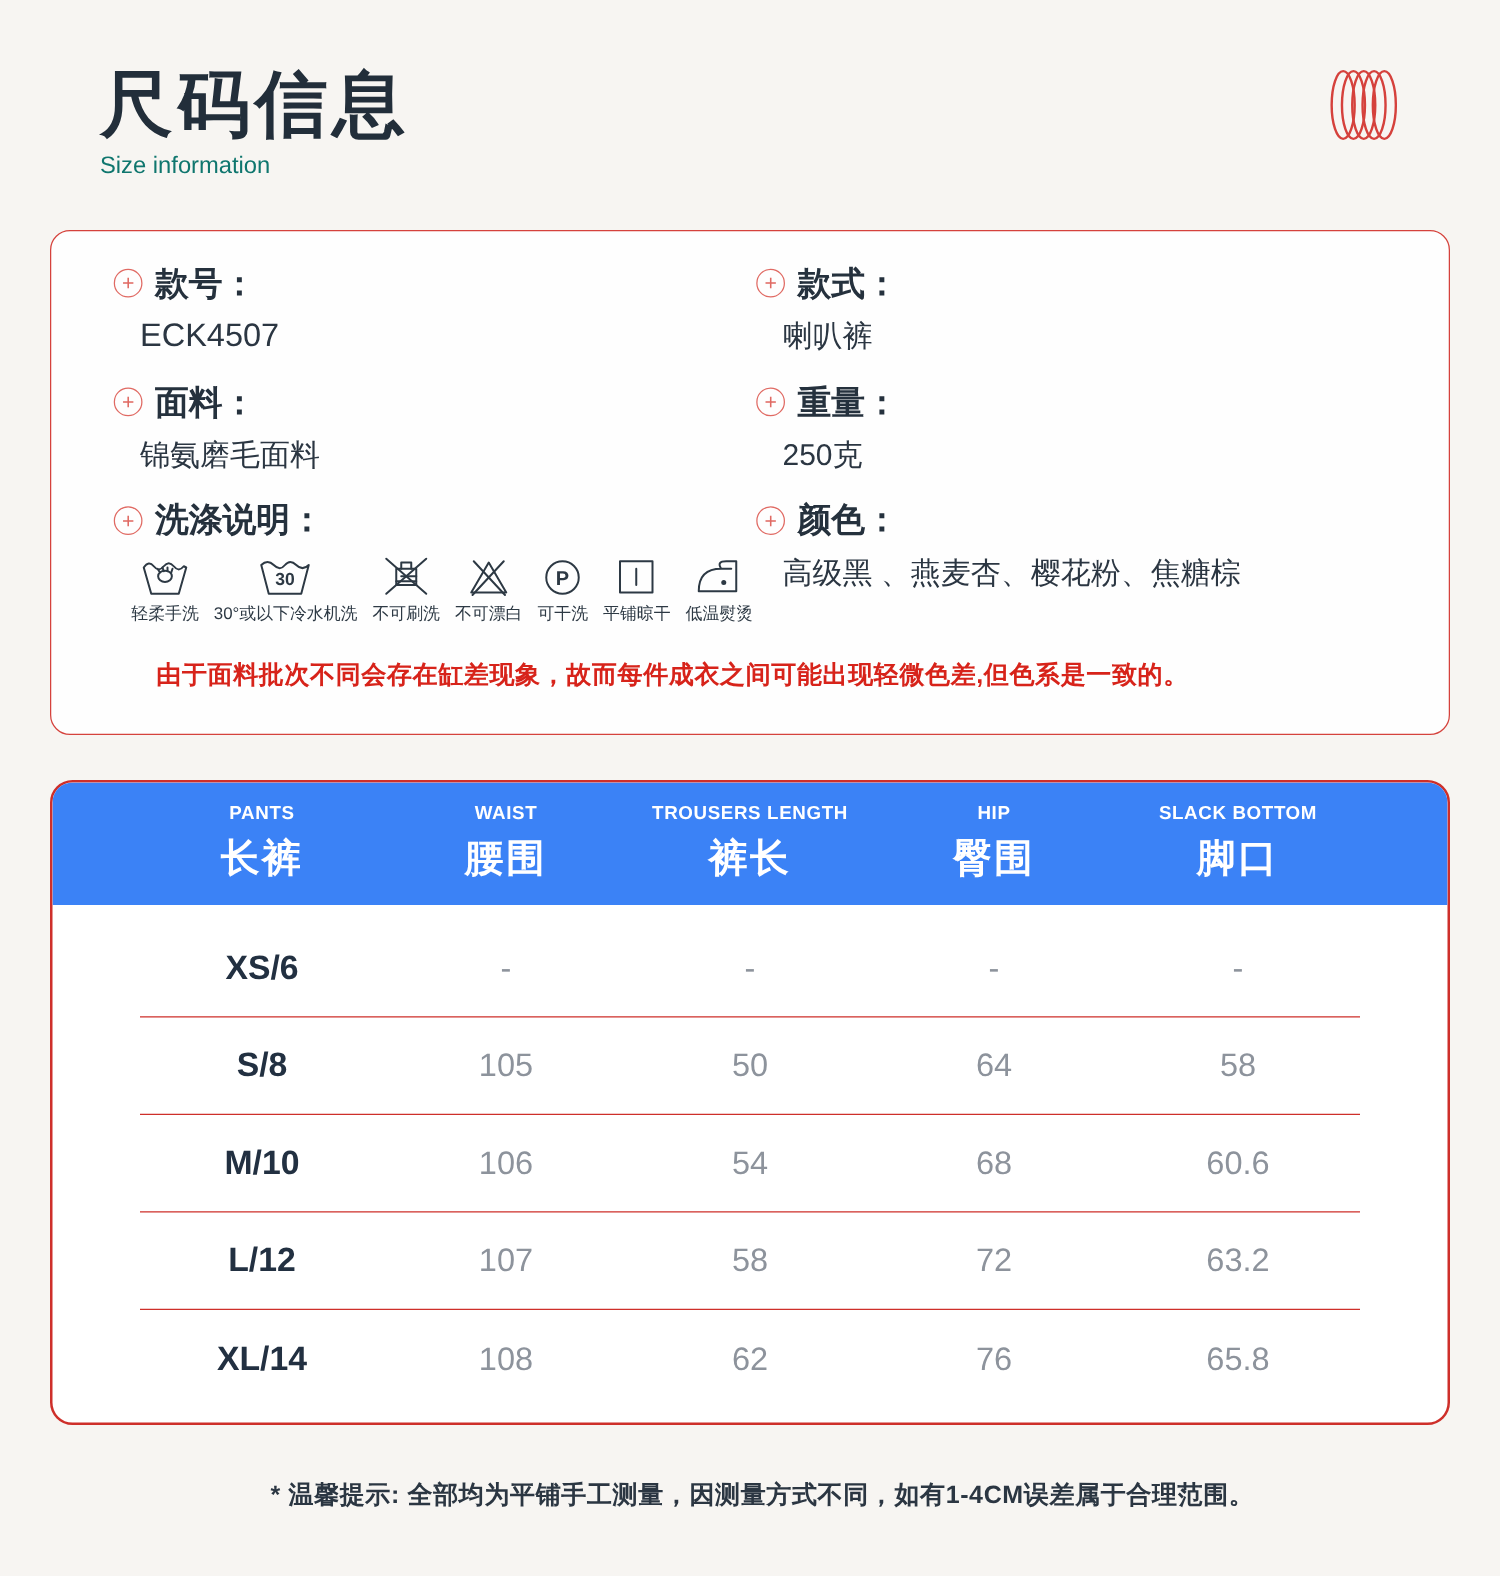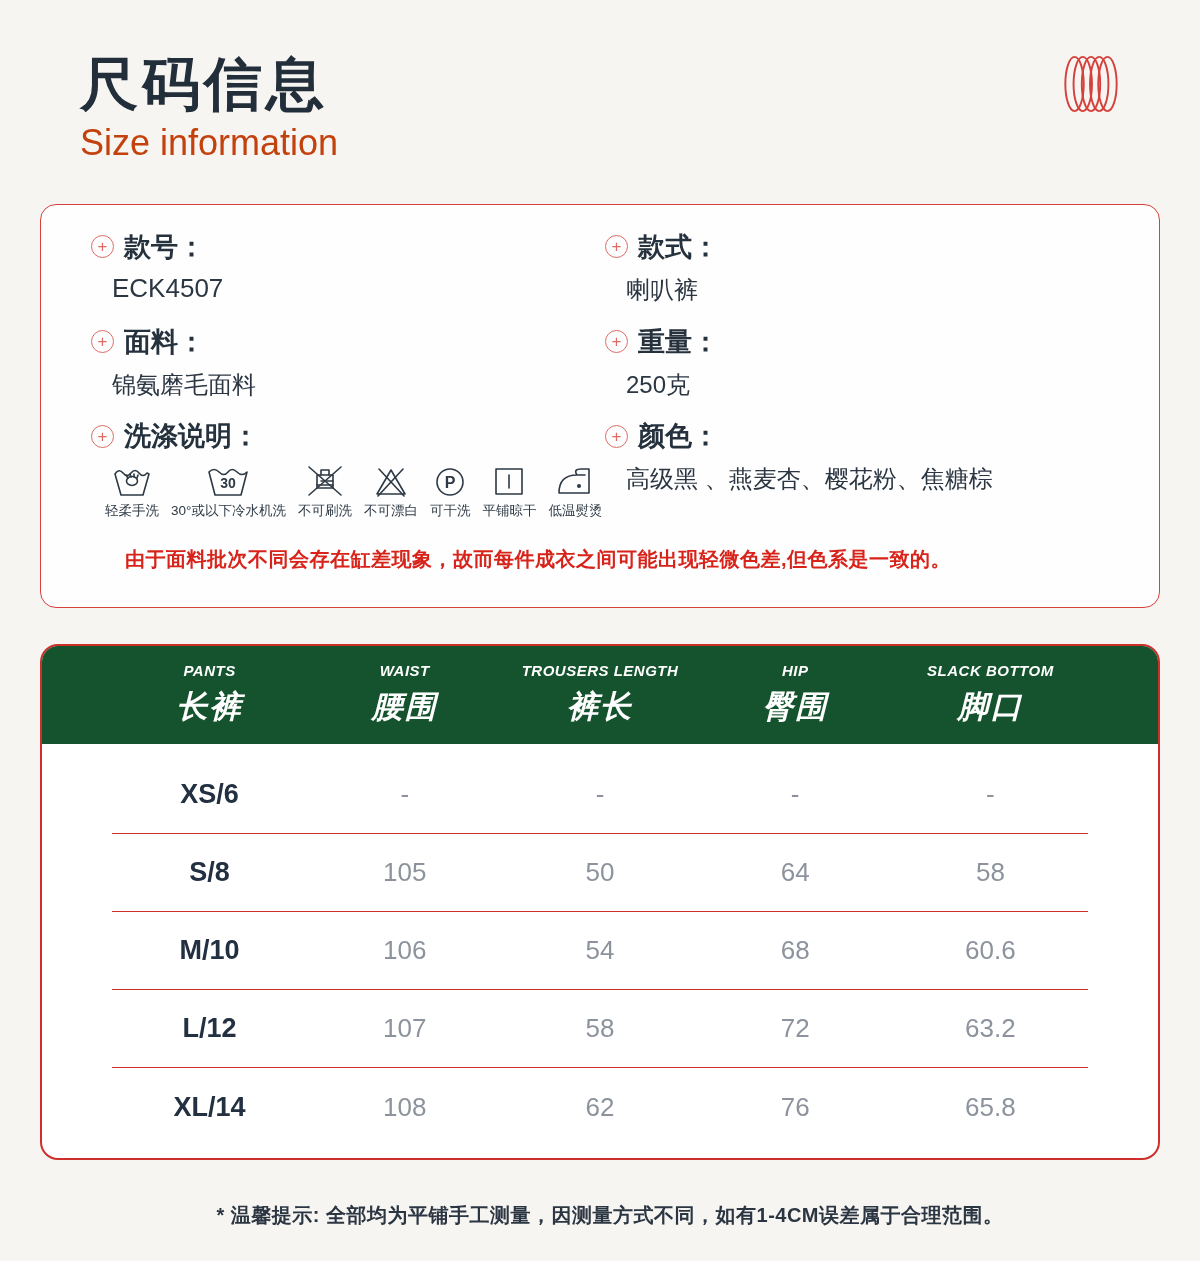--- a/index.html
+++ b/index.html
@@ -11,21 +11,21 @@
     overflow: hidden;
   }
   .page { position: relative; width: 1200px; height: 1261px; }
 
   
   .hdr { position: relative; padding: 52px 80px 0 80px; }
   .hdr-title {
     font-size: 58px; font-weight: 900; color: #222e3a;
     letter-spacing: 4px; line-height: 1.1;
   }
-  .hdr-sub { font-size: 36px; color: #c2410c; margin-top: 6px; font-weight: 400; }
+  .hdr-sub { font-size: 19px; color: #0f766e; margin-top: 6px; font-weight: 400; }
   .spring { position: absolute; top: 52px; right: 78px; width: 62px; height: 64px; }
   .spring ellipse { fill: none; stroke: #d5413c; stroke-width: 2; }
 
   
   .card {
     margin: 40px 40px 0 40px;
     background: #fefefe;
     border: 1px solid #d5423c;
     border-radius: 16px;
     padding: 24px 40px 34px 50px;
@@ -69,27 +69,26 @@
 
   
   .tbl {
     margin: 36px 40px 0 40px;
     border: 2px solid #ce2f2a;
     border-radius: 18px;
     overflow: hidden;
     background: #ffffff;
   }
   .tbl-head {
-    background: #14532d;
+    background: #3b82f6;
     height: 98px;
     display: grid;
     grid-template-columns: repeat(5, 1fr);
     align-items: center;
     padding: 0 70px;
-    font-style: italic;
   }
   .th { display: flex; flex-direction: column; align-items: center; gap: 7px; }
   .th-en { color: #ffffff; font-size: 15px; letter-spacing: 0.5px; font-weight: 600; }
   .th-cn { color: #ffffff; font-size: 31px; font-weight: 800; letter-spacing: 2px; }
   .tbl-body { padding: 12px 70px; }
   .tr {
     display: grid;
     grid-template-columns: repeat(5, 1fr);
     align-items: center;
     height: 78px;

